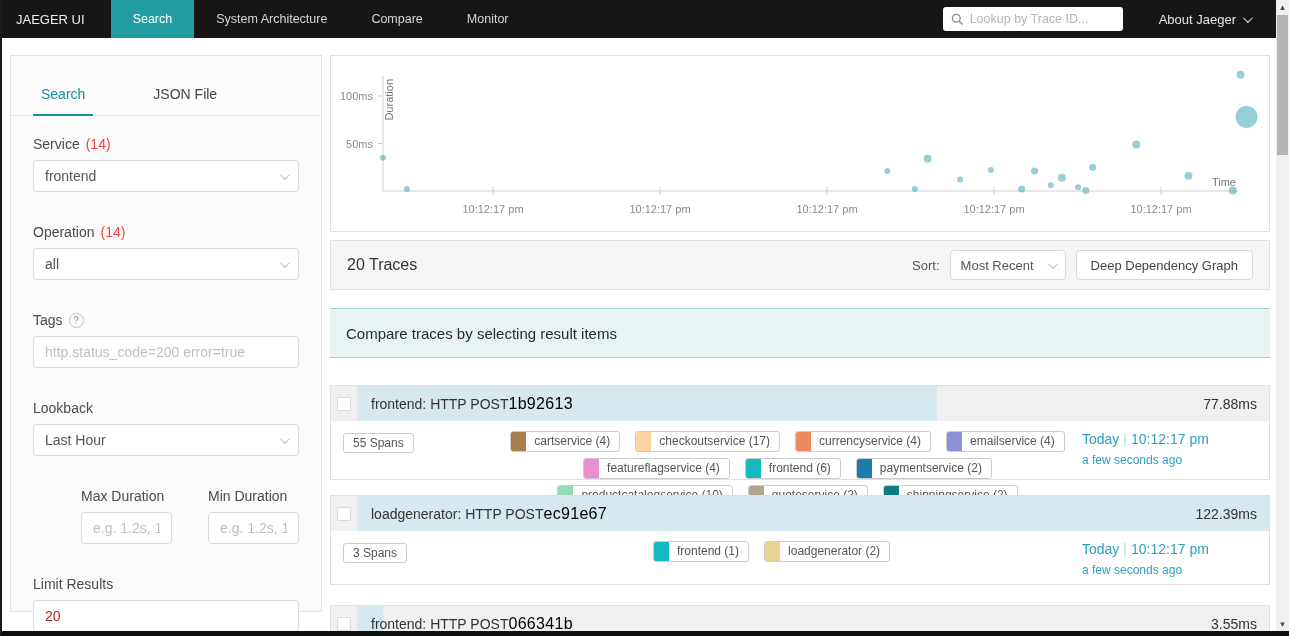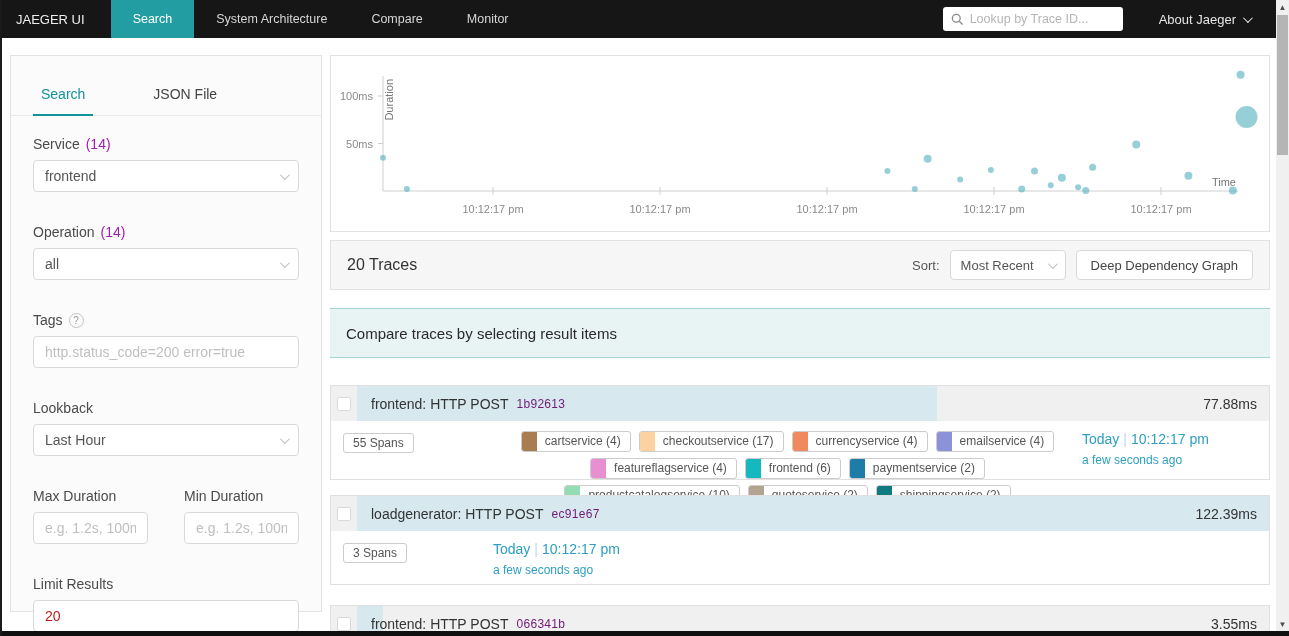--- a/index.html
+++ b/index.html
@@ -23,27 +23,27 @@
   .chev.gray { color:#bbb; }
 
   
   .sidebar { position:absolute; left:8px; top:55px; width:312px; height:557px; background:#fbfbfb; border:1px solid #e3e3e3; }
   .side-tabs { display:flex; gap:0; padding:0 22px; margin-top:18px; border-bottom:1px solid #e8e8e8; }
   .side-tab { font-size:14px; color:#444; padding:12px 8px 13px; margin-right:52px; cursor:pointer; position:relative; }
   .side-tab.active { color:#11939a; }
   .side-tab.active::after { content:""; position:absolute; left:0; right:0; bottom:-1px; height:2px; background:#11939a; }
   .form { padding:0 22px; }
   .f-label { font-size:14px; color:#4a4a4a; margin-top:20px; margin-bottom:8px; display:flex; align-items:center; gap:6px; }
-  .f-label .cnt { color:#a21caf; }
+  .f-label .cnt { color:#ef4444; }
   .help-ic { width:15px; height:15px; border:1px solid #c3c3c3; border-radius:50%; color:#999; font-size:10px; display:inline-flex; align-items:center; justify-content:center; }
   .sel, .inp { height:32px; background:#fff; border:1px solid #d9d9d9; border-radius:4px; width:100%; display:flex; align-items:center; padding:0 11px; font-size:14px; color:#555; }
   .sel { justify-content:space-between; cursor:pointer; }
   .inp input { border:none; outline:none; width:100%; font-size:14px; color:#555; background:transparent; font-family:inherit; }
   .inp input::placeholder { color:#bfbfbf; }
-  .two-col { display:flex; gap:36px; }
+  .two-col { display:flex; gap:36px;margin-left:48px; }
   .two-col > div { flex:1; min-width:0; }
 
   
   .main { position:absolute; left:328px; top:0; width:940px; height:636px; }
   .chart-card { position:absolute; top:55px; left:0; width:940px; height:177px; background:#fff; border:1px solid #e2e2e2; }
   .dot { fill:#57b1c2; fill-opacity:.62; cursor:pointer; }
   .axis { stroke:#cfcfcf; stroke-width:1; }
   .ticktxt { fill:#8a8a8a; font-size:11px; font-family:"Liberation Sans",sans-serif; }
   .axlab { fill:#777; font-size:11px; font-family:"Liberation Sans",sans-serif; }
 
@@ -56,26 +56,26 @@
 
   .banner { position:absolute; top:308px; left:0; width:940px; height:50px; background:#e8f4f4; border-top:1px solid #a9d4d4; border-bottom:1px solid #a9d4d4; display:flex; align-items:center; padding:0 16px; font-size:15px; color:#2a2a2a; }
 
   .trace-card { position:absolute; left:0; width:940px; background:#fff; border:1px solid #e0e0e0; }
   .t-head { position:relative; height:35px; background:#f0f0f0; display:flex; align-items:center; }
   .cb-cell { width:26px; height:35px; display:flex; align-items:center; justify-content:center; flex:none; z-index:2; }
   .cbx { width:14px; height:14px; background:#fff; border:1px solid #d9d9d9; border-radius:2px; cursor:pointer; }
   .t-barwrap { position:absolute; left:26px; top:0; right:0; bottom:0; }
   .t-bar { position:absolute; left:0; top:0; bottom:0; background:#d7e8ef; }
   .t-title { position:relative; z-index:2; font-size:14px; font-weight:500; color:#333; margin-left:14px; }
-  .t-id { position:relative; z-index:2; font-size:12px; color:#701a75; margin-left:8px; letter-spacing:.3px; }
+  .t-id { position:relative; z-index:2; font-size:16px; color:#000000; margin-left:0; letter-spacing:.3px; }
   .t-dur { position:relative; z-index:2; margin-left:auto; font-size:14px; color:#333; padding-right:12px; }
   .t-body { display:flex; padding:10px 12px 12px; }
   .spans-col { width:150px; flex:none; padding-top:2px; }
   .pill { display:inline-block; border:1px solid #ccc; border-radius:3px; background:#fff; font-size:12px; color:#555; padding:2px 9px; }
-  .svc-col { flex:1; display:flex; flex-wrap:wrap; justify-content:center; gap:6px 8px; align-content:flex-start; padding:0 10px; }
+  .svc-col { flex:1; display:flex; flex-wrap:wrap; justify-content:center; gap:6px 15px; align-content:flex-start; padding:0 10px; }
   .svc-pill { display:inline-flex; align-items:stretch; border:1px solid #ccc; border-radius:3px; background:#fff; overflow:hidden; height:21px; }
   .svc-swatch { width:15px; flex:none; }
   .svc-label { font-size:12px; color:#555; padding:2px 9px 0 8px; }
   .when-col { width:175px; flex:none; text-align:left; padding-right:2px; }
   .when-main { font-size:14px; color:#2e9fc0; }
   .when-sep { color:#b9d9e4; padding:0 4px; }
   .when-ago { font-size:12px; color:#2e9fc0; margin-top:6px; }
 
   
   .scrollbar { position:absolute; right:0; top:0; width:13px; height:631px; background:#f0f0f0; z-index:9; }
@@ -310,20 +310,30 @@
           </div>
         <div class="cb-cell">
             <span class="cbx"></span>
           </div>
         <span class="t-title">loadgenerator: HTTP POST</span>
         <span class="t-id">ec91e67</span>
         <span class="t-dur">122.39ms</span>
       </div>
       <div class="t-body">
         <div class="spans-col"><span class="pill">3 Spans</span></div>
+        <div class="svc-col" style="justify-content:flex-start;padding-left:160px">
+            <span class="svc-pill">
+              <span class="svc-swatch" style="background: rgb(20, 184, 190);"></span>
+              <span class="svc-label">frontend (1)</span>
+            </span>
+            <span class="svc-pill">
+              <span class="svc-swatch" style="background: rgb(236, 211, 146);"></span>
+              <span class="svc-label">loadgenerator (2)</span>
+            </span>
+          </div>
         <div class="when-col">
           <div class="when-main">
             <span>Today</span><span class="when-sep">|</span><span>10:12:17 pm</span>
           </div>
           <div class="when-ago">a few seconds ago</div>
         </div>
       </div>
     </div>
 
     <div class="trace-card" style="top:605px;height:70px">

